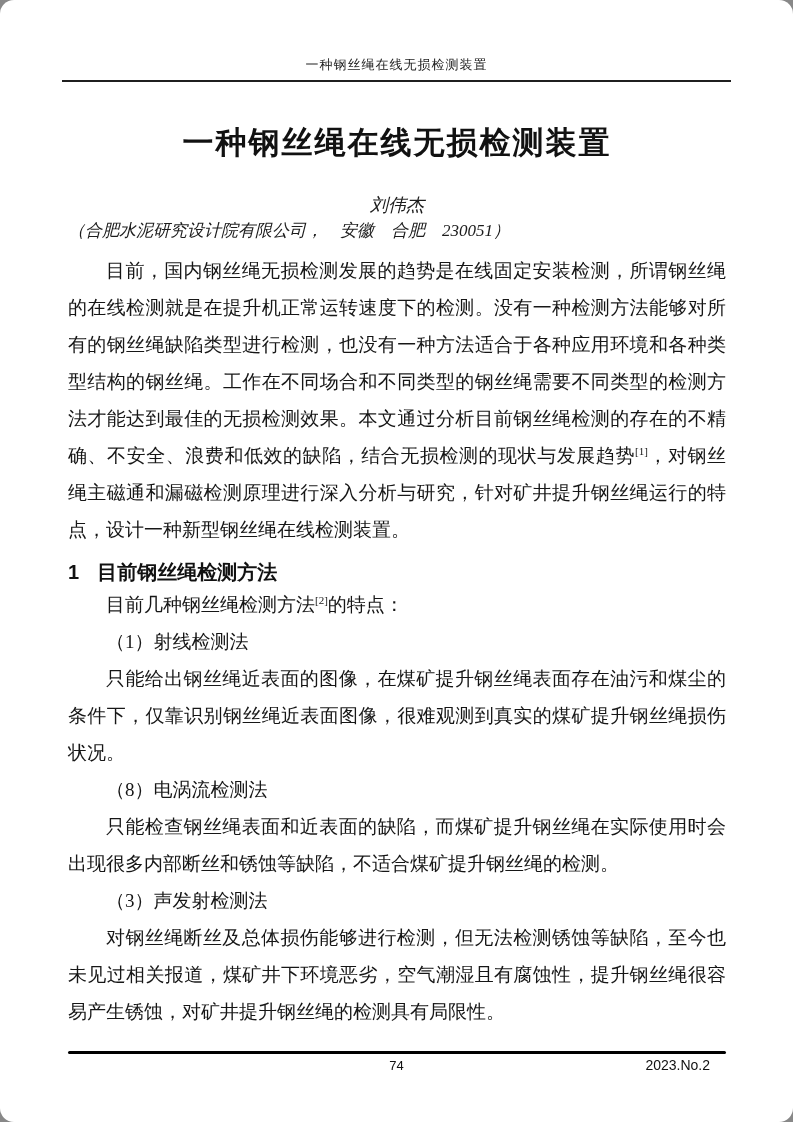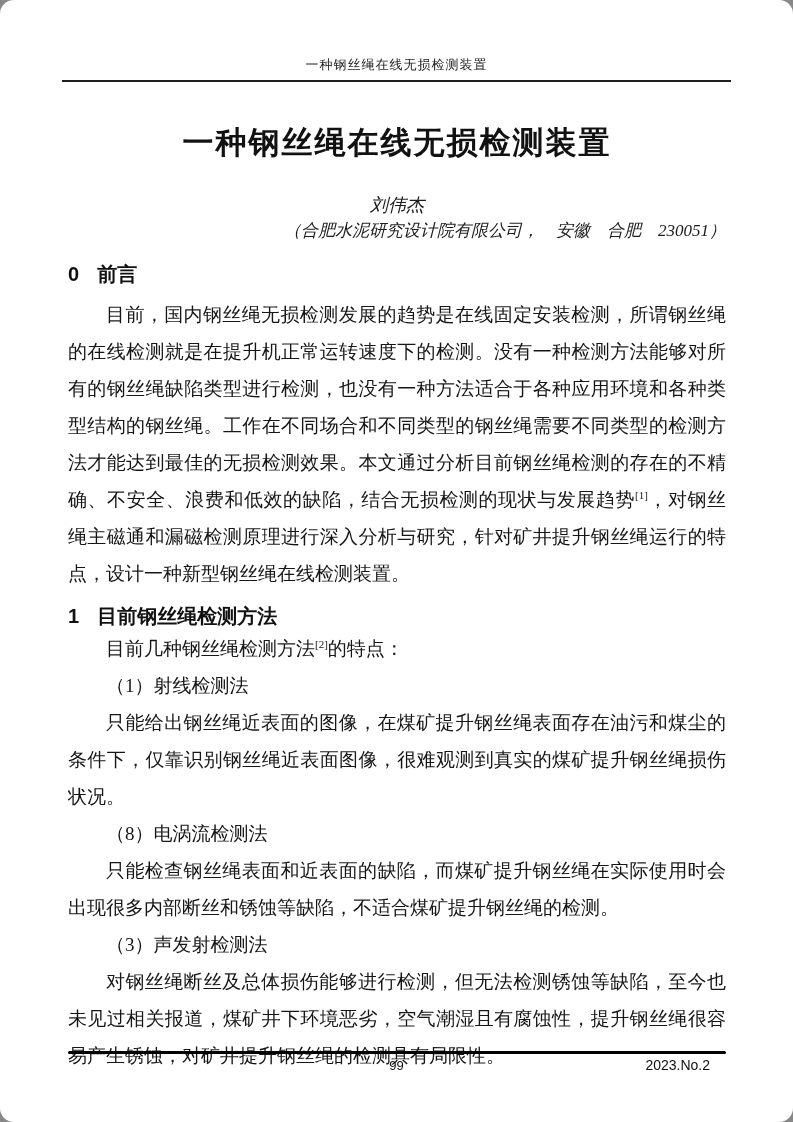--- a/index.html
+++ b/index.html
@@ -51,21 +51,21 @@
   .author {
     margin-top: 28px;
     text-align: center;
     font-size: 18px;
     line-height: 22px;
     font-style: italic;
     color: #1c1c1c;
   }
   .affiliation {
     margin-top: 2px;
-    text-align: right;
+    text-align: left;
     font-size: 17px;
     line-height: 26px;
     font-style: italic;
     color: #1c1c1c;
   }
   .section-heading {
     font-family: "Liberation Sans", "DejaVu Sans", sans-serif;
     font-weight: bold;
     font-size: 20px;
     line-height: 28px;
@@ -132,23 +132,20 @@
   <div class="header-rule"></div>
 
   <div class="content">
 
     <h1 class="article-title">一种钢丝绳在线无损检测装置</h1>
 
     <div class="author">刘伟杰</div>
 
     <div class="affiliation">（合肥水泥研究设计院有限公司，　安徽　合肥　230051）</div>
 
-    <h2 class="section-heading first">
-      <span class="sec-num">0</span><span>前言</span>
-    </h2>
 
     <p class="body-par lead"><span>目前，国内钢丝绳无损检测发展的趋势是在线固定安装检测，所谓钢丝绳的在线检测就是在提升机正常运转速度下的检测。没有一种检测方法能够对所有的钢丝绳缺陷类型进行检测，也没有一种方法适合于各种应用环境和各种类型结构的钢丝绳。工作在不同场合和不同类型的钢丝绳需要不同类型的检测方法才能达到最佳的无损检测效果。本文通过分析目前钢丝绳检测的存在的不精确、不安全、浪费和低效的缺陷，结合无损检测的现状与发展趋势</span><sup>[1]</sup><span>，对钢丝绳主磁通和漏磁检测原理进行深入分析与研究，针对矿井提升钢丝绳运行的特点，设计一种新型钢丝绳在线检测装置。</span></p>
 
     <h2 class="section-heading second">
       <span class="sec-num">1</span><span>目前钢丝绳检测方法</span>
     </h2>
 
     <p class="body-par"><span>目前几种钢丝绳检测方法</span><sup>[2]</sup><span>的特点：</span></p>
 
     <p class="method-label">（1）射线检测法</p>
@@ -156,16 +153,16 @@
 
     <p class="method-label">（8）电涡流检测法</p>
     <p class="body-par">只能检查钢丝绳表面和近表面的缺陷，而煤矿提升钢丝绳在实际使用时会出现很多内部断丝和锈蚀等缺陷，不适合煤矿提升钢丝绳的检测。</p>
 
     <p class="method-label">（3）声发射检测法</p>
     <p class="body-par">对钢丝绳断丝及总体损伤能够进行检测，但无法检测锈蚀等缺陷，至今也未见过相关报道，煤矿井下环境恶劣，空气潮湿且有腐蚀性，提升钢丝绳很容易产生锈蚀，对矿井提升钢丝绳的检测具有局限性。</p>
 
   </div>
 
   <div class="footer-rule"></div>
-  <div class="footer-pageno">99</div>
+  <div class="footer-pageno">74</div>
   <div class="footer-issue">2023.No.2</div>
 
 </div>
 
 </body></html>

